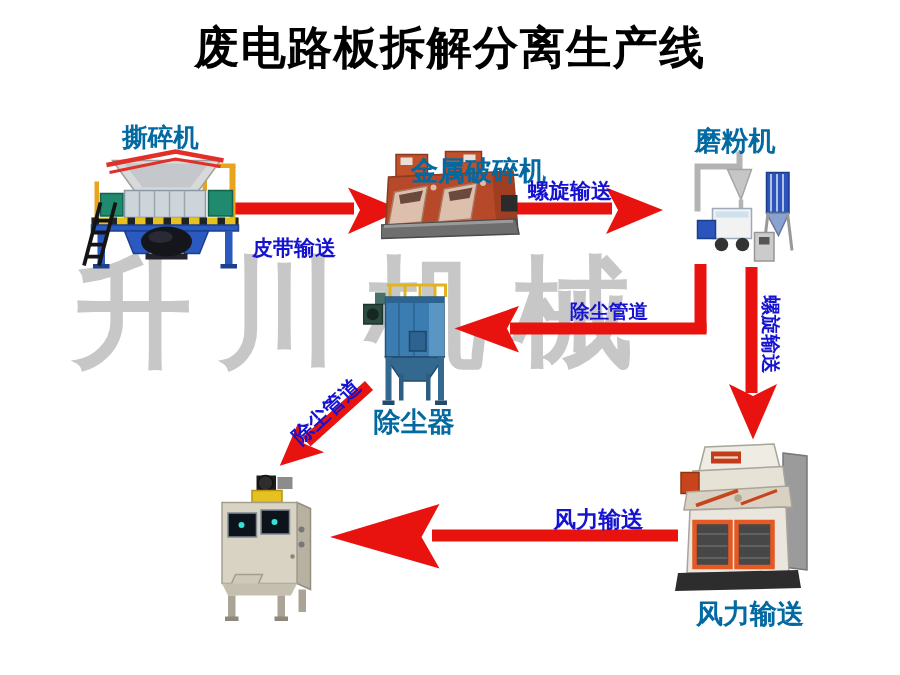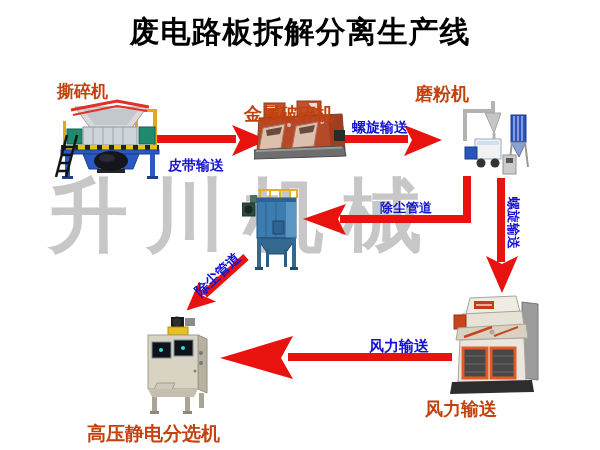--- a/index.html
+++ b/index.html
@@ -1,34 +1,34 @@
 <!DOCTYPE html>
 <html><head>
 <meta charset="utf-8">
 <style>
   html,body{margin:0;padding:0;background:#fff;}
   .stage{
     position:relative;width:600px;height:450px;background:#fff;overflow:hidden;
-    font-family:Liberation Sans, sans-serif;
+    font-family:Liberation Mono, monospace;
   }
   .title{
     position:absolute;left:0;top:12px;width:600px;text-align:center;
     font-size:30px;font-weight:bold;color:#000;letter-spacing:1px;
     z-index:3;
   }
   .watermark{
     position:absolute;left:48px;top:176px;width:520px;
     font-size:80px;font-weight:bold;color:#c7c7c7;letter-spacing:18px;
     z-index:0;line-height:1.0;user-select:none;
   }
   .machine{position:absolute;z-index:2;}
   .machine svg{display:block;}
   .node-label{
-    position:absolute;z-index:3;text-align:left;
-    font-weight:bold;color:#c2410c;white-space:nowrap;
+    position:absolute;z-index:3;text-align:center;
+    font-weight:bold;color:#0369a1;white-space:nowrap;
   }
   .edge-label{
     position:absolute;z-index:3;
     font-weight:bold;color:#1513cf;white-space:nowrap;
   }
   #arrows{position:absolute;left:0;top:0;z-index:1;}
   .arrow{fill:#e8120e;}
   
   .lbl-shredder{left:57px;top:80px;width:100px;font-size:17px;}
   .lbl-crusher{left:244px;top:82px;width:150px;font-size:18px;margin-top:20px;}
@@ -253,22 +253,22 @@
       <rect x="44" y="82" width="5" height="15" fill="#aaa496"></rect>
       <rect x="58" y="78" width="5" height="15" fill="#aaa496"></rect>
       <rect x="9" y="96" width="9" height="3" fill="#8e887a"></rect>
       <rect x="42" y="96" width="9" height="3" fill="#8e887a"></rect>
     </svg>
   </div>
 
   <div class="node-label lbl-shredder">撕碎机</div>
   <div class="node-label lbl-crusher">金属破碎机</div>
   <div class="node-label lbl-grinder">磨粉机</div>
+  <div class="node-label lbl-dust">除尘器</div>
   <div class="node-label lbl-gravity">风力输送</div>
-  <div class="node-label lbl-electro">高压静电分选机</div>
 
   <div class="edge-label elbl-belt">皮带输送</div>
   <div class="edge-label elbl-screw-top">螺旋输送</div>
   <div class="edge-label elbl-dustpipe-r">除尘管道</div>
   <div class="edge-label elbl-screw-down">螺旋输送</div>
   <div class="edge-label elbl-dustpipe-diag">除尘管道</div>
   <div class="edge-label elbl-wind">风力输送</div>
 
 </div>
 

